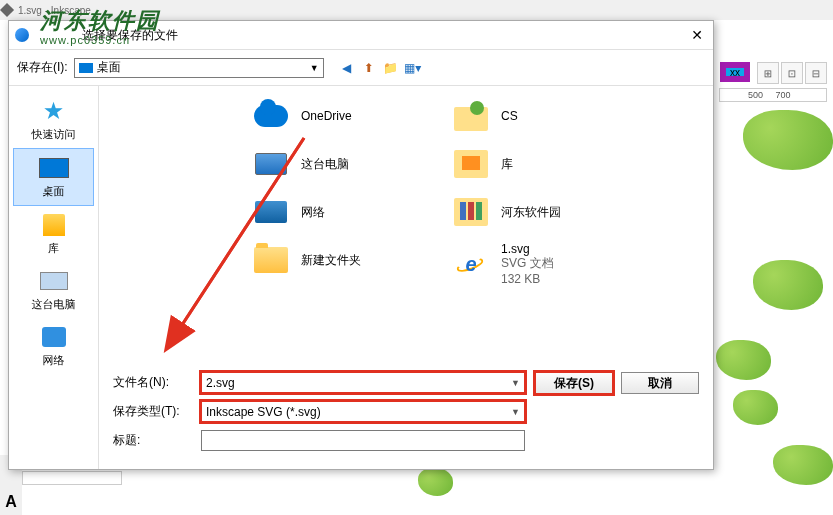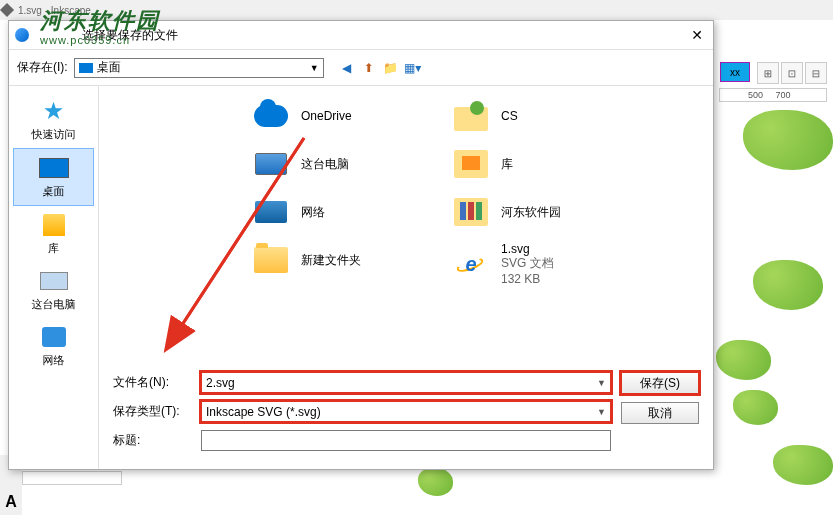--- a/index.html
+++ b/index.html
@@ -65,26 +65,26 @@
 .ico-ie-ring { position: absolute; width: 28px; height: 10px; border: 2px solid #ffb000; border-radius: 50%; top: 10px; left: 0; transform: rotate(-20deg); border-top-color: transparent; }
 .file-meta { font-size: 12px; color: #666; line-height: 1.3; }
 .arrow-annot { position: absolute; top: 40px; left: 50px; pointer-events: none; z-index: 5; }
 .bottom-fields { padding: 4px 14px 10px 14px; margin-top: 20px; }
 .field-row { display: flex; align-items: center; margin-bottom: 8px; font-size: 12px; gap: 6px; }
 .field-label { width: 82px; text-align: left; }
 .field-input { flex: 1; height: 21px; border: 1px solid #7a7a7a; background: #fff; padding: 0 4px; font-size: 12px; display: flex; align-items: center; }
 .field-input.combo { justify-content: space-between; }
 .field-input .dd { font-size: 9px; color: #555; }
 .hl-red { outline: 3px solid #e03020; outline-offset: -1px; }
-.btn-col { display: flex; flex-direction: column; gap: 8px; margin-left: 10px; }
+.btn-col { display: flex; flex-direction: row; gap: 8px; margin-left: 10px; font-weight: bold; }
 .dlg-btn { width: 78px; height: 22px; border: 1px solid #888; background: linear-gradient(#fdfdfd, #e8e8e8); font-size: 12px; display: flex; align-items: center; justify-content: center; cursor: pointer; }
 .dlg-btn.primary { border: 1px solid #29a0e0; }
 .bottom-section { display: flex; align-items: flex-start; }
 .fields-left { flex: 1; }
-.xx-label { position: absolute; top: 62px; left: 720px; width: 30px; height: 20px; border: 1px solid #a21caf; font-size: 10px; display: flex; align-items: center; justify-content: center; background: #0ea5e9; }
+.xx-label { position: absolute; top: 62px; left: 720px; width: 30px; height: 20px; border: 6px solid #a21caf; font-size: 10px; display: flex; align-items: center; justify-content: center; background: #0ea5e9; }
 </style>
 </head>
 <body>
 
 <div class="app-bg">
   <div class="app-titlebar">
     <div class="diamond"></div>
     <span>1.svg - Inkscape</span>
   </div>
 

